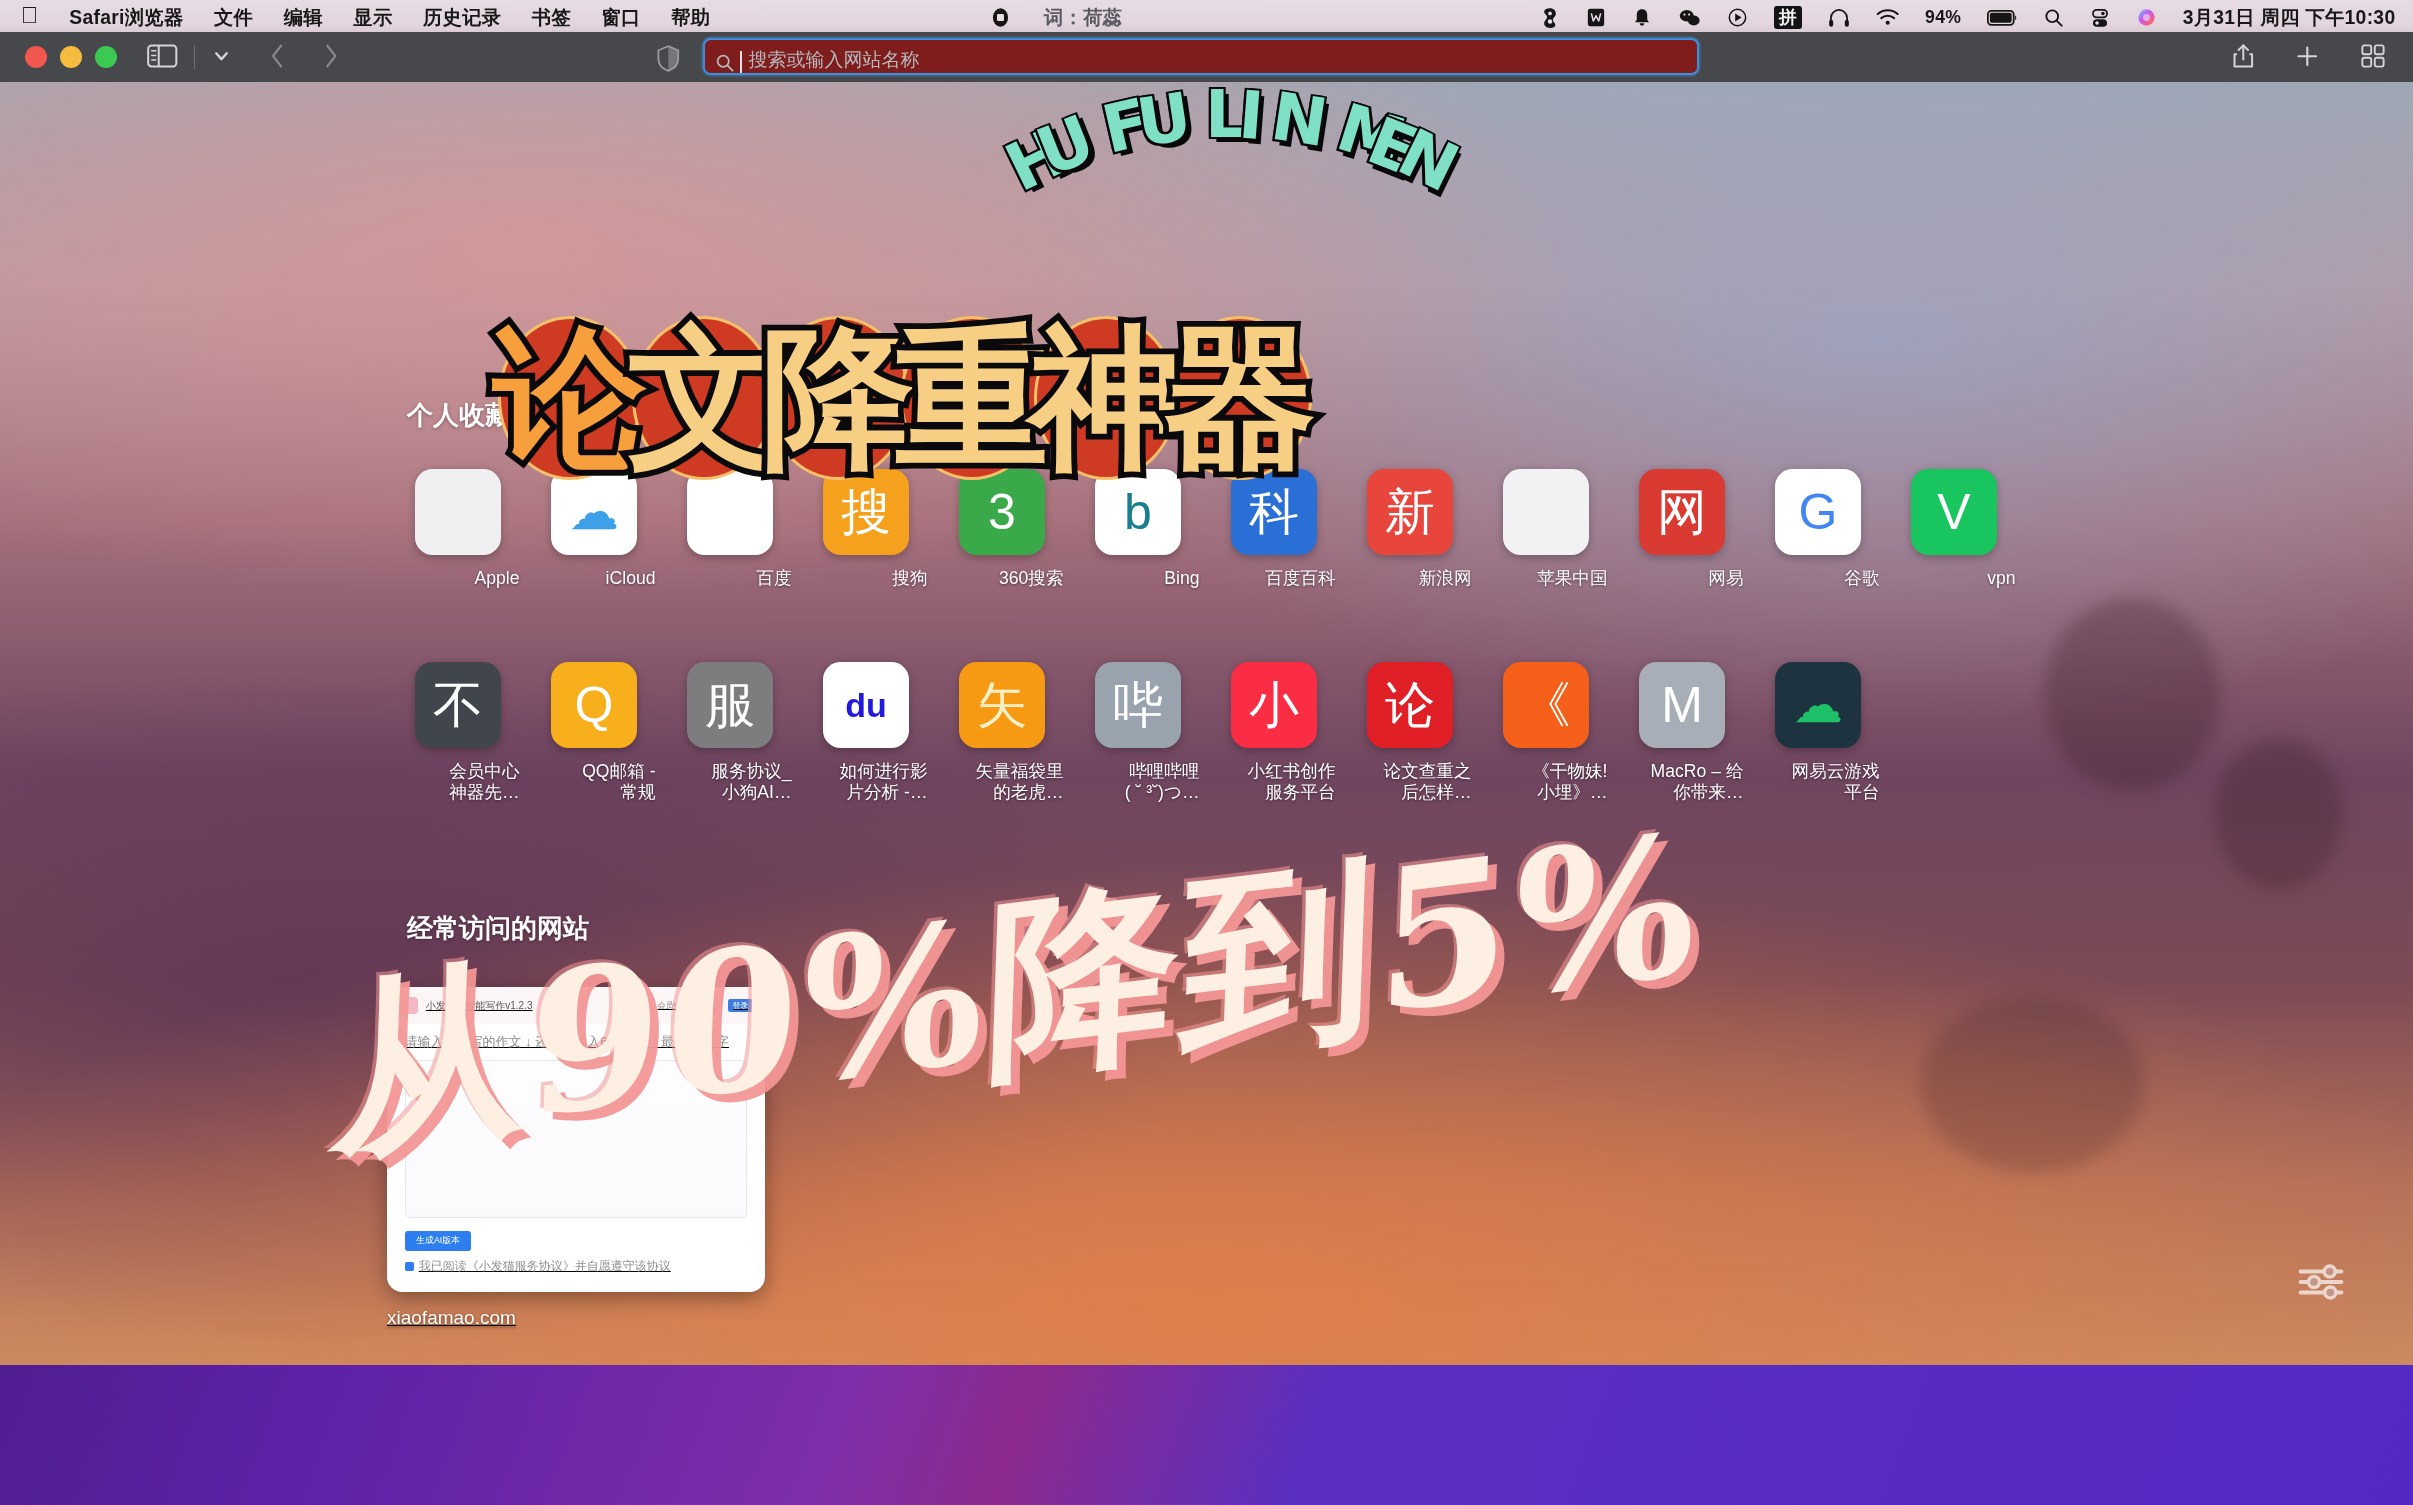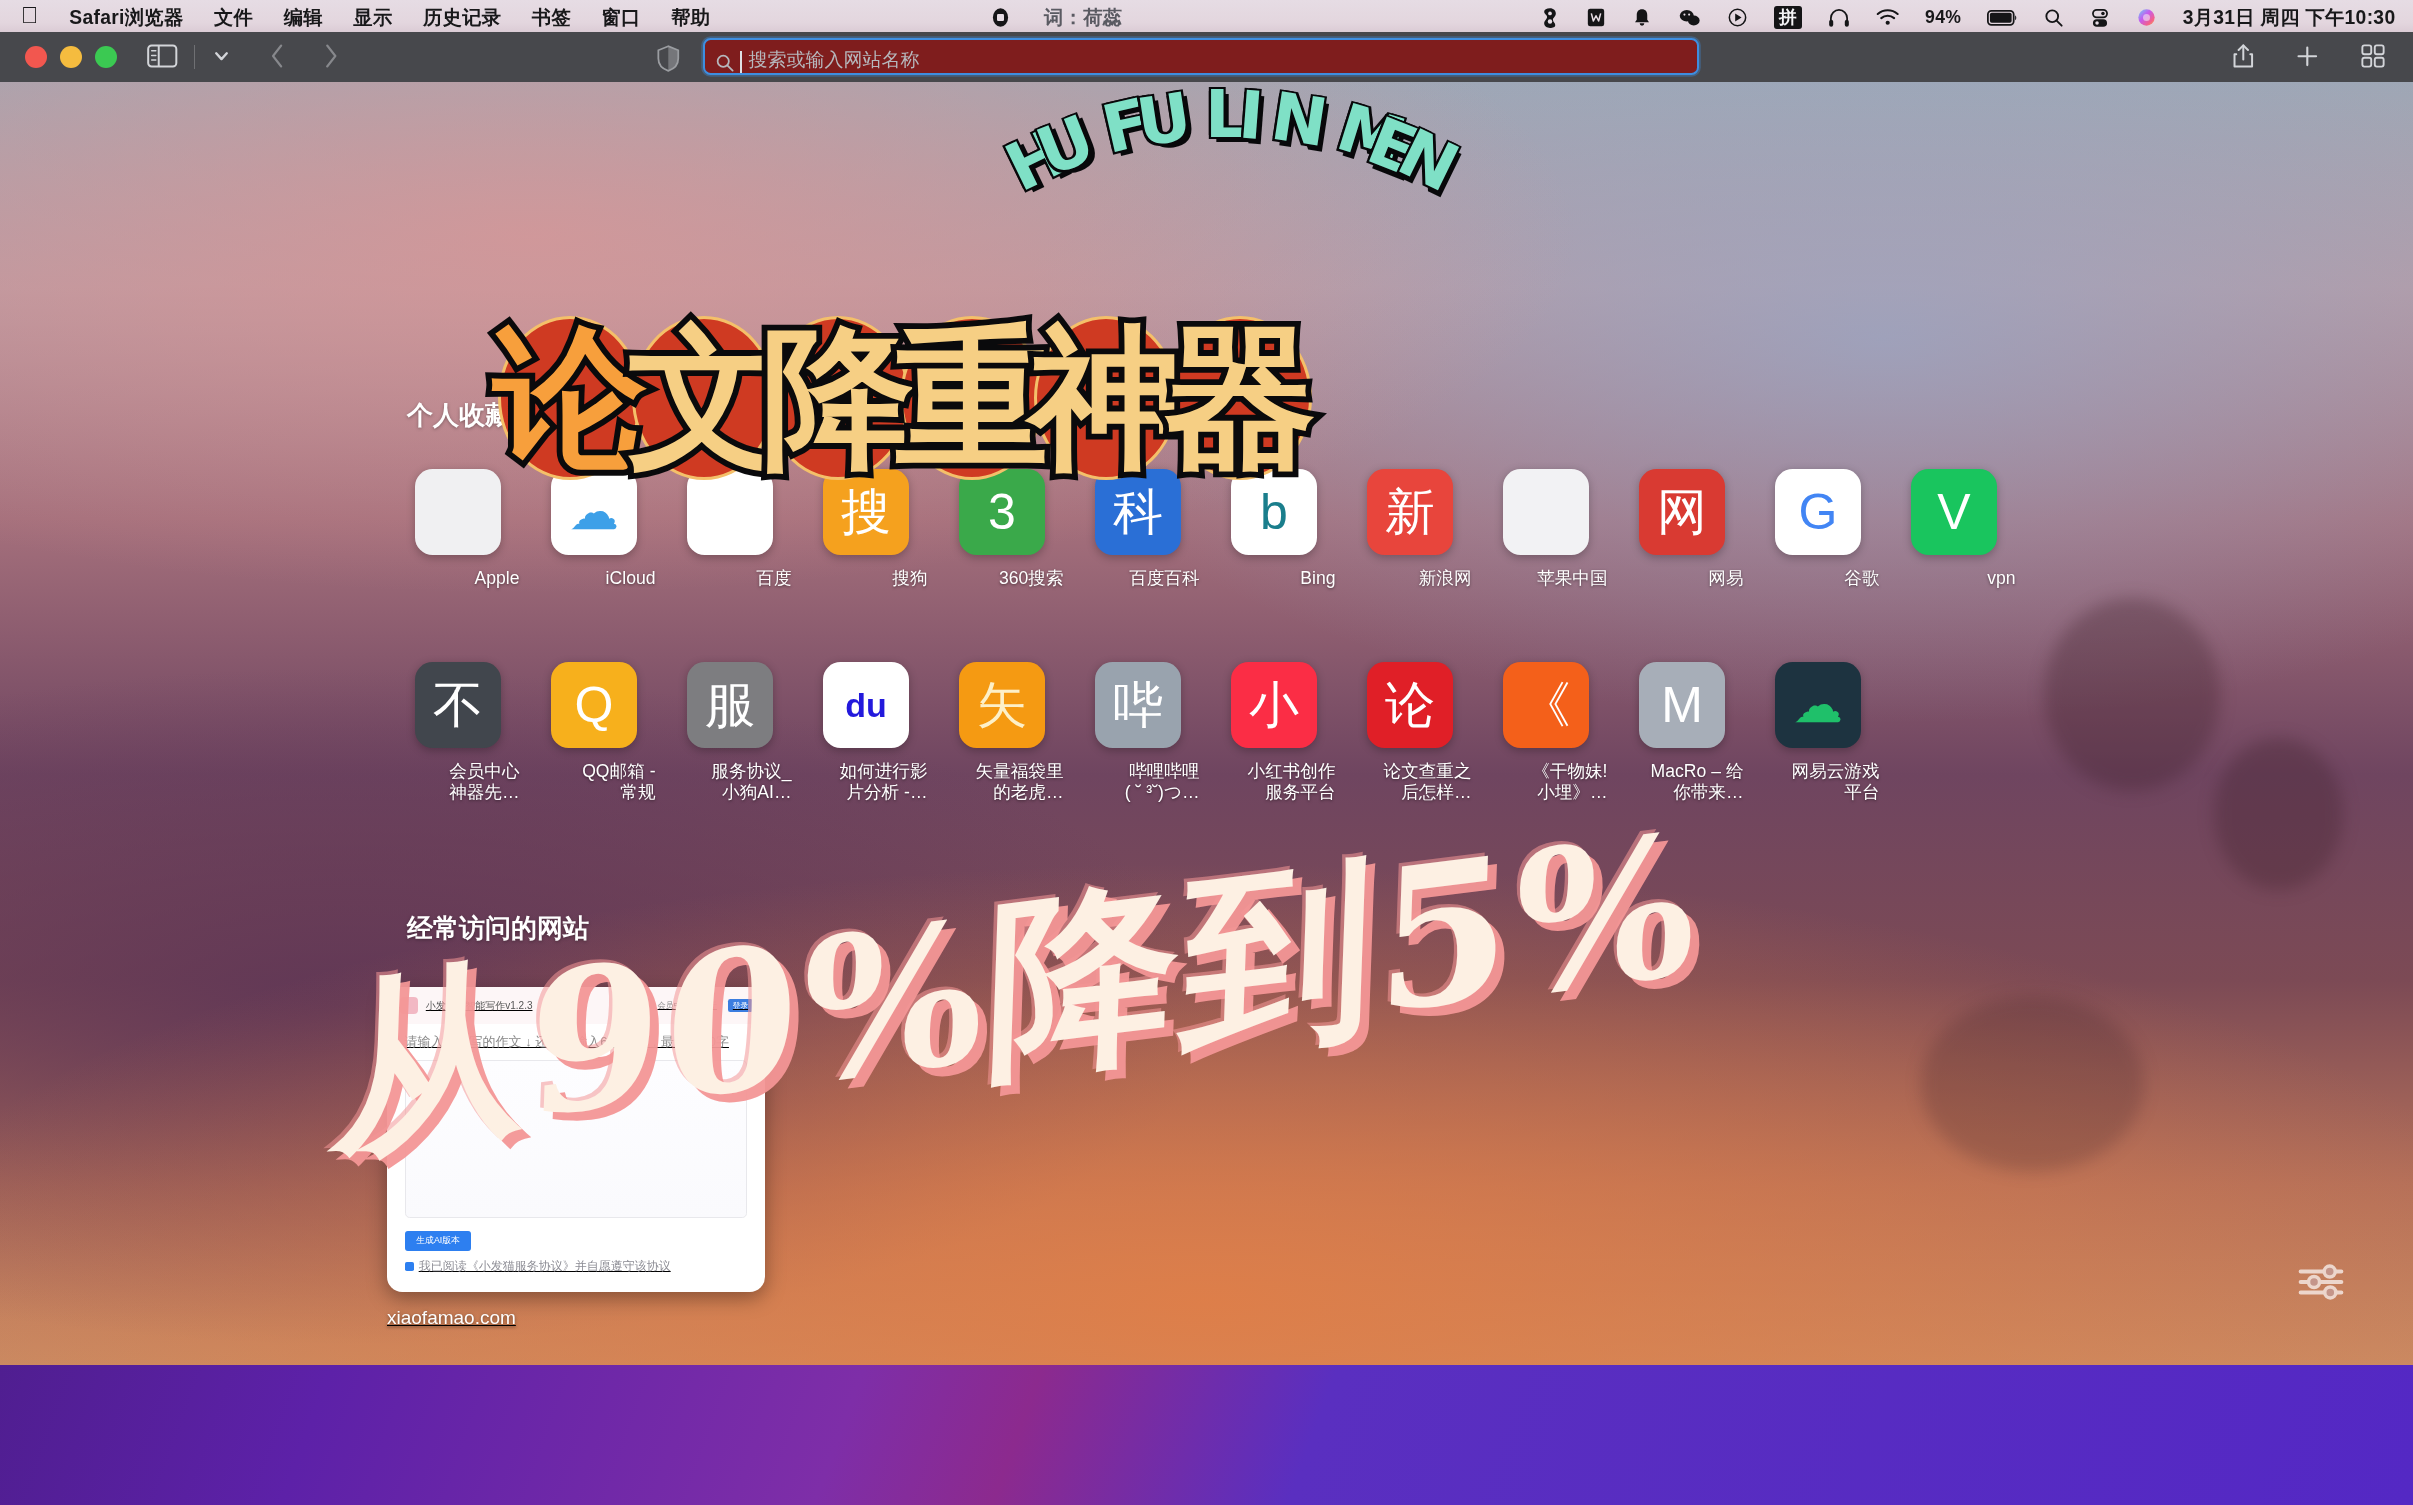--- a/index.html
+++ b/index.html
@@ -383,26 +383,26 @@
         </div>
         <div class="bm">
           <div class="bm-ico" style="background: rgb(245, 161, 30); color: rgb(255, 255, 255);">搜</div>
           <div class="bm-lab">搜狗</div>
         </div>
         <div class="bm">
           <div class="bm-ico" style="background: rgb(58, 169, 74); color: rgb(255, 255, 255);">3</div>
           <div class="bm-lab">360搜索</div>
         </div>
         <div class="bm">
+          <div class="bm-ico" style="background: rgb(255, 255, 255); color: rgb(26, 126, 140);">b</div>
+          <div class="bm-lab">Bing</div>
+        </div>
+        <div class="bm">
           <div class="bm-ico" style="background: rgb(42, 111, 214); color: rgb(255, 255, 255);">科</div>
           <div class="bm-lab">百度百科</div>
-        </div>
-        <div class="bm">
-          <div class="bm-ico" style="background: rgb(255, 255, 255); color: rgb(26, 126, 140);">b</div>
-          <div class="bm-lab">Bing</div>
         </div>
         <div class="bm">
           <div class="bm-ico" style="background: rgb(232, 69, 60); color: rgb(255, 255, 255);">新</div>
           <div class="bm-lab">新浪网</div>
         </div>
         <div class="bm">
           <div class="bm-ico" style="background: rgb(242, 242, 244); color: rgb(91, 91, 95);"></div>
           <div class="bm-lab">苹果中国</div>
         </div>
         <div class="bm">

